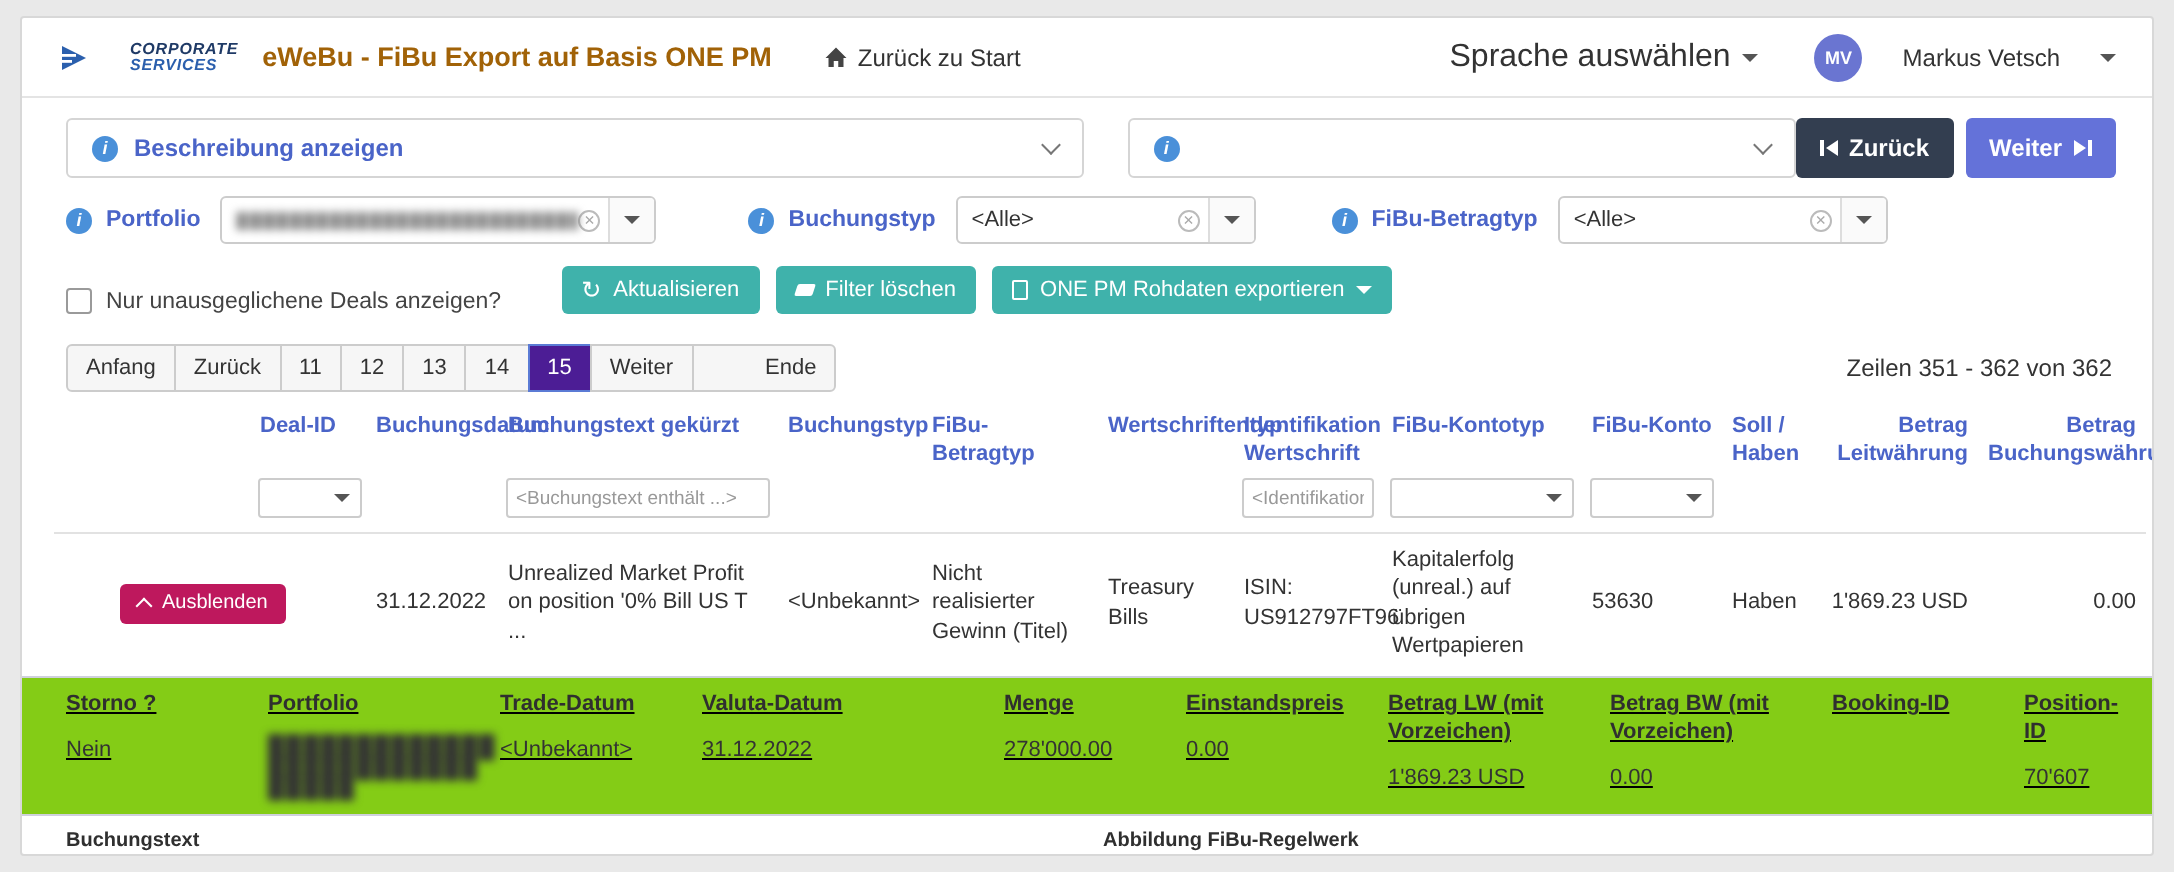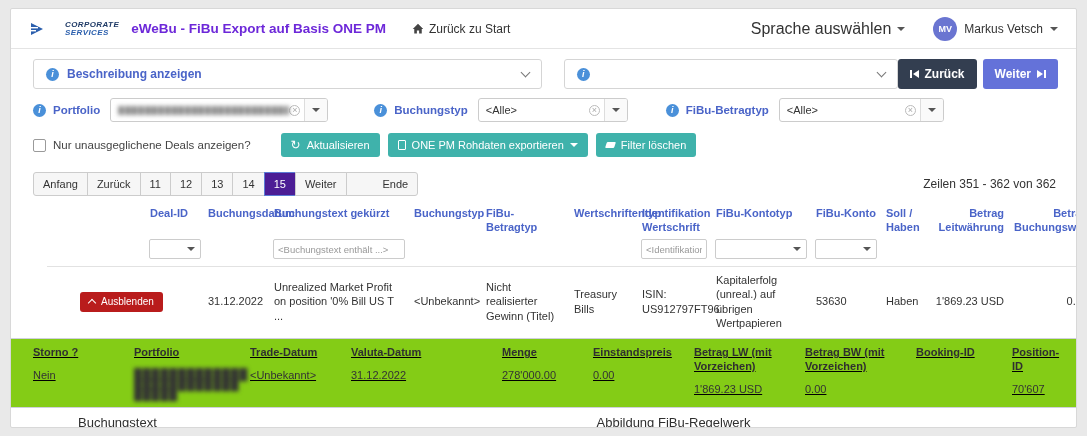--- a/index.html
+++ b/index.html
@@ -5,25 +5,25 @@
   * { margin:0; padding:0; box-sizing:border-box; }
   html,body { width:1087px; height:436px; background:#e9e9e9; font-family:"Liberation Sans","DejaVu Sans",sans-serif; overflow:hidden; }
   .card { margin:8px 10px; width:1067px; height:420px; background:#fff; border:1px solid #d8d8d8; border-radius:2px; overflow:hidden; position:relative; }
 
   
   .topbar { display:flex; align-items:center; height:40px; padding:0 18px; border-bottom:1px solid #e4e4e4; }
   .logo { display:flex; align-items:center; gap:20px; }
   .logo-text { display:flex; flex-direction:column; line-height:8px; }
   .logo-text span { font-size:8px; font-weight:bold; font-style:italic; color:#1f3a66; letter-spacing:.4px; }
   .logo-text span:last-child { color:#2b5fad; }
-  .app-title { margin-left:12px; font-size:13.5px; font-weight:bold; color:#6d28d9; }
+  .app-title { margin-left:12px; font-size:13.5px; font-weight:bold; color:#a16207; }
   .home-link { margin-left:26px; display:flex; align-items:center; gap:5px; font-size:12px; color:#333; cursor:pointer; }
   .flex-sp { flex:1; }
   .lang { display:flex; align-items:center; gap:6px; font-size:16px; color:#333; cursor:pointer; }
-  .user { margin-left:28px; display:flex; align-items:center; gap:7px; font-size:12px; color:#333; cursor:pointer; }
+  .user { margin-left:28px; display:flex; align-items:center; gap:20px; font-size:12px; color:#333; cursor:pointer; }
   .avatar { width:24px; height:24px; border-radius:50%; background:#6a75d1; color:#fff; font-size:9px; font-weight:bold; display:inline-flex; align-items:center; justify-content:center; }
   .caret { display:inline-block; width:0; height:0; border-left:4px solid transparent; border-right:4px solid transparent; border-top:4px solid #555; }
   .caret.white { border-top-color:#fff; }
 
   
   .panels-row { display:flex; align-items:center; padding:10px 18px 0 22px; }
   .collapse-panel { height:30px; border:1px solid #d5d5d5; border-radius:3px; background:#fff; display:flex; align-items:center; gap:8px; padding:0 12px; cursor:pointer; }
   .collapse-panel.desc { width:512px; }
   .collapse-panel.proc { width:336px; margin-left:22px; }
   .panel-label { color:#4a64c8; font-size:12px; font-weight:bold; }
@@ -44,67 +44,67 @@
   .filter-label { color:#4a64c8; font-size:11.5px; font-weight:bold; margin:0 10px 0 7px; }
   .combo { display:flex; align-items:center; height:24px; border:1px solid #ccc; border-radius:3px; background:#fff; overflow:hidden; }
   .combo-val { flex:1; padding:0 7px; font-size:11px; color:#333; white-space:nowrap; overflow:hidden; }
   .clear-icon { color:#aaa; font-size:9px; border:1px solid #bbb; border-radius:50%; width:11px; height:11px; display:inline-flex; align-items:center; justify-content:center; margin-right:4px; cursor:pointer; }
   .combo-dd { border-left:1px solid #ddd; height:100%; display:flex; align-items:center; padding:0 7px; cursor:pointer; background:#fafafa; }
   .w-portfolio { width:218px; } .w-buchungstyp { width:150px; } .w-betragtyp { width:165px; }
   .g2 { margin-left:46px; } .g3 { margin-left:38px; }
   .redacted { filter:blur(2px); color:#8a8a8a; font-size:8px; letter-spacing:1px; }
 
   
-  .actions-row { display:flex; align-items:center; padding:11px 18px 0 22px; gap:8px; }
+  .actions-row { display:flex; align-items:flex-end; padding:11px 18px 0 22px; gap:8px; }
   .checkbox-wrap { display:flex; align-items:center; cursor:pointer; }
   .checkbox { width:13px; height:13px; border:1px solid #9a9a9a; border-radius:2px; background:#fff; }
   .cb-label { font-size:11.5px; color:#444; margin-left:7px; }
   .btn-teal { background:#3fb2ab; height:24px; padding:0 10px; font-size:11px; gap:6px; border-radius:3px; }
   .btn-teal.first { margin-left:22px; }
   .i-refresh { font-size:12px; line-height:1; }
   .i-eraser { width:9px; height:6px; background:#fff; transform:skewX(-18deg); border-radius:1px; display:inline-block; }
   .i-doc { width:8px; height:10px; border:1px solid #fff; border-radius:1px; display:inline-block; }
 
   
   .pager-row { display:flex; align-items:center; padding:15px 20px 0 22px; }
   .pager { display:flex; }
   .page-btn { height:24px; min-width:30px; padding:0 9px; border:1px solid #ccc; background:#f6f6f6; font-size:11px; color:#333; display:inline-flex; align-items:center; justify-content:center; margin-left:-1px; cursor:pointer; }
   .page-btn.first { border-radius:3px 0 0 3px; margin-left:0; }
   .page-btn.last { border-radius:0 3px 3px 0;padding-left:36px; }
   .page-btn.active { background:#4c1d95; border-color:#5b7bd5; color:#fff; }
   .rows-info { margin-left:auto; font-size:12px; color:#333; }
 
   
-  .table-wrap { padding:6px 36px 0; }
+  .table-wrap { padding:6px 16px 0; }
   table { width:100%; border-collapse:collapse; table-layout:fixed; }
   th { color:#4a64c8; font-size:11px; font-weight:bold; text-align:left; padding:5px 5px 2px; vertical-align:top; line-height:1.25; }
   th.right, td.right { text-align:right; }
   .filter-row td { padding:2px 4px 7px; }
   .filter-input { width:100%; height:20px; border:1px solid #ccc; border-radius:2px; font-size:9.5px; padding:0 4px; color:#333; font-family:inherit; }
   .filter-input::placeholder { color:#999; }
   .mini-combo { height:20px; border:1px solid #ccc; border-radius:2px; background:#fff; display:flex; align-items:center; justify-content:flex-end; padding:0 5px; cursor:pointer; }
   .mini-combo.narrow { width:52px; }
   .data-row td { font-size:11px; color:#333; padding:6px 5px; border-top:1px solid #e2e2e2; vertical-align:middle; line-height:1.3; }
   .blue { color:#4f94d4; }
   .navy { color:#3e64b5; }
-  .collapse-row-btn { background:#b91c1c; border:none; border-radius:3px; color:#fff; height:20px; padding:0 9px; font-size:10px; display:inline-flex; align-items:center; gap:6px; margin-left:28px; cursor:pointer; }
+  .collapse-row-btn { background:#be185d; border:none; border-radius:3px; color:#fff; height:20px; padding:0 9px; font-size:10px; display:inline-flex; align-items:center; gap:6px; margin-left:28px; cursor:pointer; }
   .chev-up { width:6px; height:6px; border-left:1.5px solid #fff; border-top:1.5px solid #fff; transform:rotate(45deg); margin-top:3px; }
 
   
   .detail-panel { background:#84cc16; border-top:1px solid #cfd0dc; border-bottom:1px solid #cfd0dc; padding:7px 22px 8px; margin-top:2px;text-decoration:underline; }
   .detail-grid { display:grid; grid-template-columns:95px 110px 95px 145px 85px 95px 105px 105px 90px 1fr; column-gap:6px; }
   .dlabel { font-size:11px; font-weight:bold; color:#2f2f2f; margin-bottom:9px; line-height:1.25; }
   .dvalue { font-size:11px; color:#333; white-space:pre-line; line-height:1.25; }
   .dvalue.redacted { line-height:10px; }
   .dcol.num .dlabel, .dcol.num .dvalue { text-align:left; }
 
   
   .texts-row { display:flex; gap:16px; padding:7px 22px 0; }
   .text-col { flex:1; }
-  .tlabel { font-size:13px; font-weight:normal; color:#2f2f2f; margin-bottom:4px;margin-left:45px; }
+  .tlabel { font-size:10px; font-weight:bold; color:#2f2f2f; margin-bottom:4px; }
 </style>
 </head>
 <body>
 
 <div class="card">
 
   <div class="topbar">
     <div class="logo">
       <svg width="16" height="16" viewBox="0 0 16 16">
         <path d="M2 2 L14 8 L2 14 Z" fill="#2b5fad"></path>
@@ -201,27 +201,27 @@
   <div class="actions-row">
     <label class="checkbox-wrap">
       <span class="checkbox"></span>
       <span class="cb-label">Nur unausgeglichene Deals anzeigen?</span>
     </label>
     <button class="btn btn-teal first">
       <span class="i-refresh">↻</span>
       <span>Aktualisieren</span>
     </button>
     <button class="btn btn-teal">
+      <span class="i-eraser"></span>
+      <span>Filter löschen</span>
+    </button>
+    <button class="btn btn-teal">
       <span class="i-doc"></span>
       <span>ONE PM Rohdaten exportieren</span>
       <span class="caret white"></span>
-    </button>
-    <button class="btn btn-teal">
-      <span class="i-eraser"></span>
-      <span>Filter löschen</span>
     </button>
   </div>
 
   <div class="pager-row">
     <div class="pager">
       <span class="page-btn first">Anfang</span>
       <span class="page-btn">Zurück</span>
       <span class="page-btn">11</span>
       <span class="page-btn">12</span>
       <span class="page-btn">13</span>

